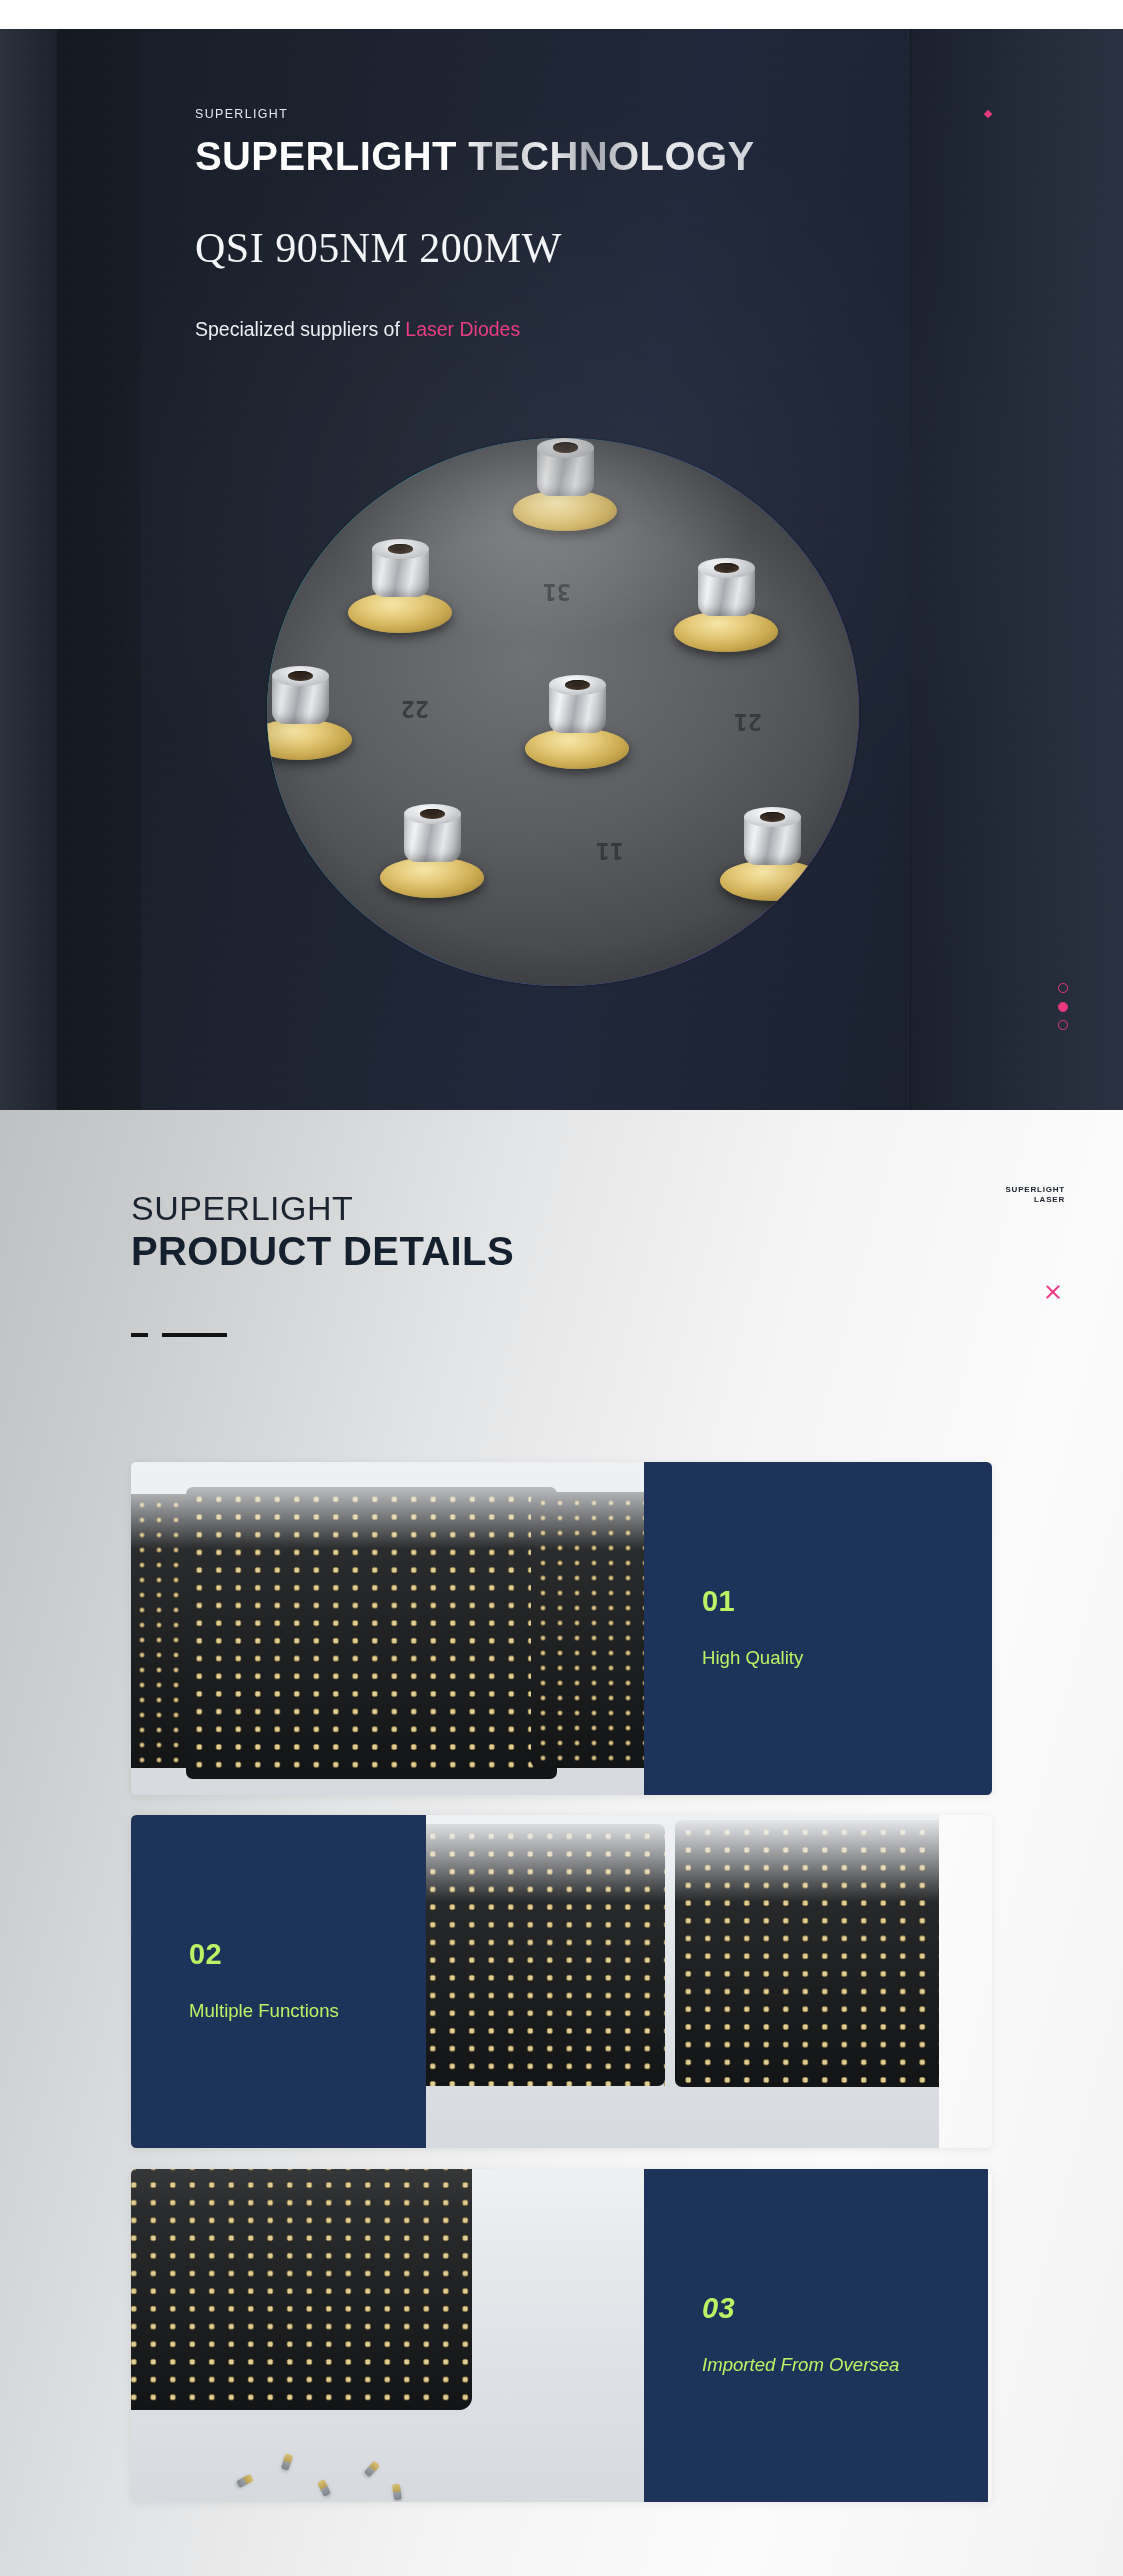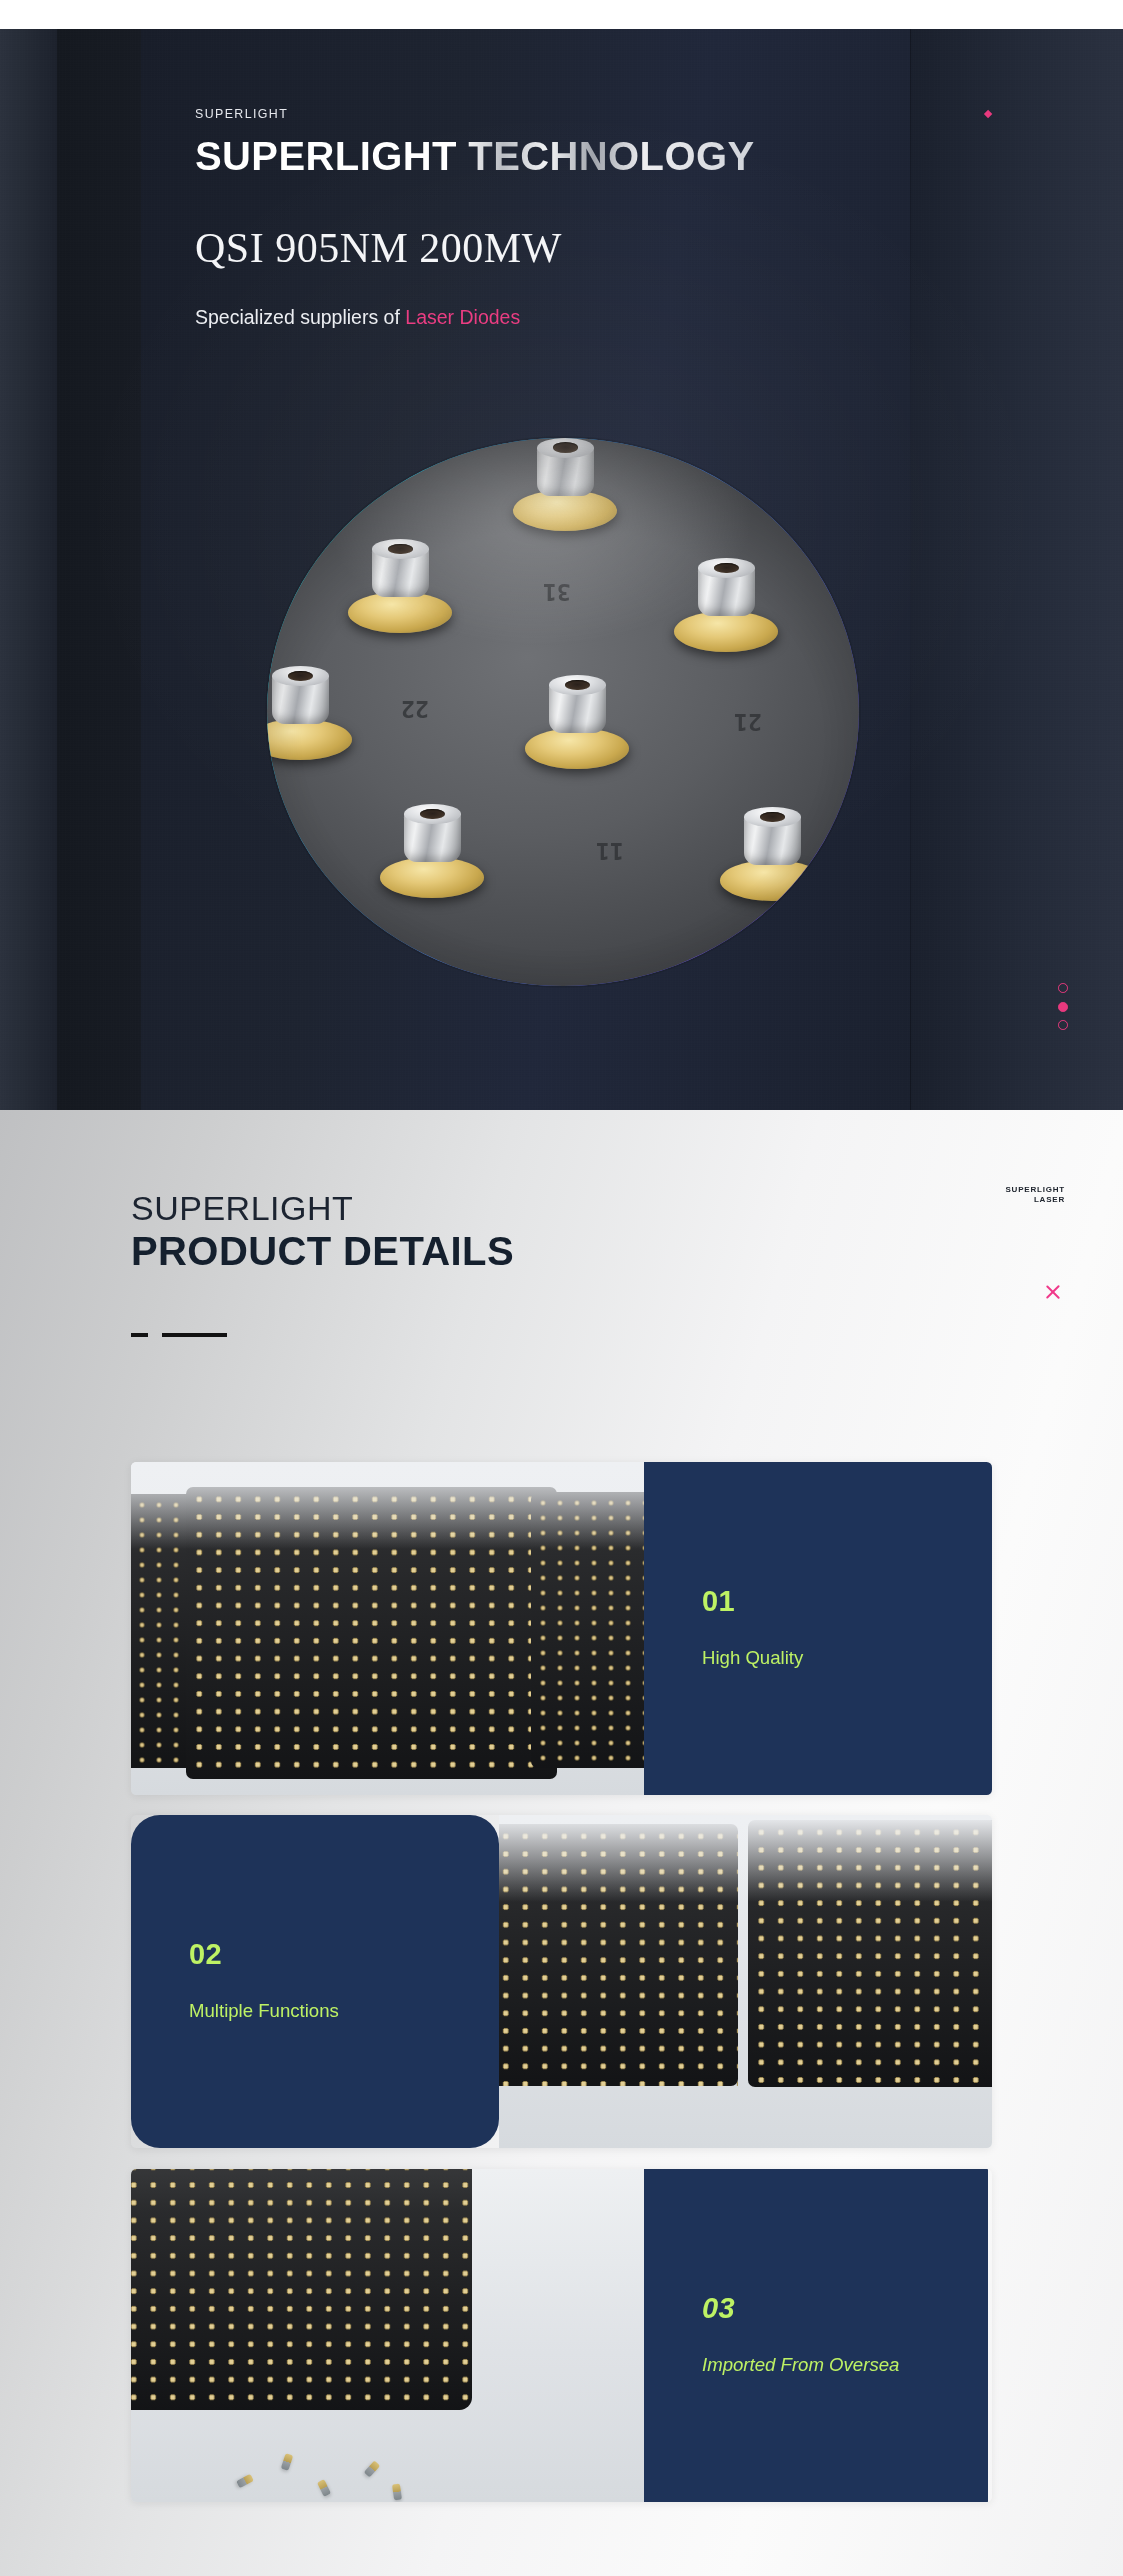--- a/index.html
+++ b/index.html
@@ -93,21 +93,21 @@
   }
 
   .hero-subtitle {
     position: absolute; left: 195px; top: 196px;
     font-family: "Liberation Serif", "DejaVu Serif", serif;
     font-size: 42px; font-weight: 400; letter-spacing: 0.5px; line-height: 1.1;
     color: #f4f5f7; white-space: nowrap;
   }
 
   .hero-tagline {
-    position: absolute; left: 195px; top: 277px;
+    position: absolute; left: 195px; top: 289px;
     font-size: 19.5px; font-weight: 400; color: #eceef2; white-space: nowrap;
   }
   .hero-tagline .accent { color: #ea3d82; }
 
   
   .hero-circle-wrap {
     position: absolute; left: 267px; top: 409px;
     width: 592px; height: 548px;
   }
   .hero-circle {
@@ -394,21 +394,21 @@
         <div class="photo-blur-top"></div>
       </div>
     </div>
     <div class="card-panel" style="width:348px;">
       <div class="card-num">01</div>
       <div class="card-label">High Quality</div>
     </div>
   </article>
 
   <article class="card c2">
-    <div class="card-panel" style="width:368px;border-radius:29px;">
+    <div class="card-panel" style="width:295px;">
       <div class="card-num">02</div>
       <div class="card-label">Multiple Functions</div>
     </div>
     <div class="card-photo" style="width:513px;">
       <div class="tray-scene">
         <div class="tray-body" style="left:-26.5px; top:8.8px; width:265px; height:262px;">
           <div class="grid-dots fine"></div>
         </div>
         <div class="tray-body" style="left:249px; top:5.3px; width:292px; height:267px;">
           <div class="grid-dots fine"></div>

